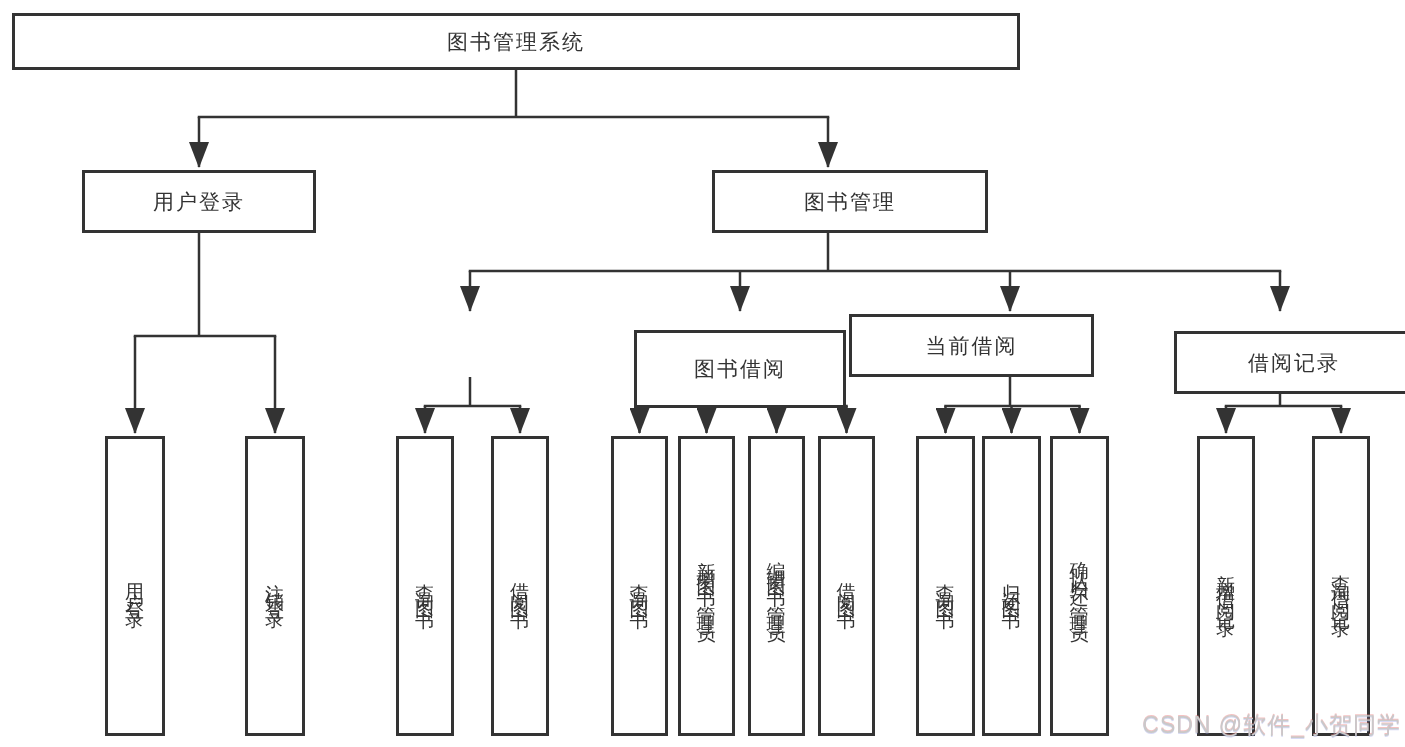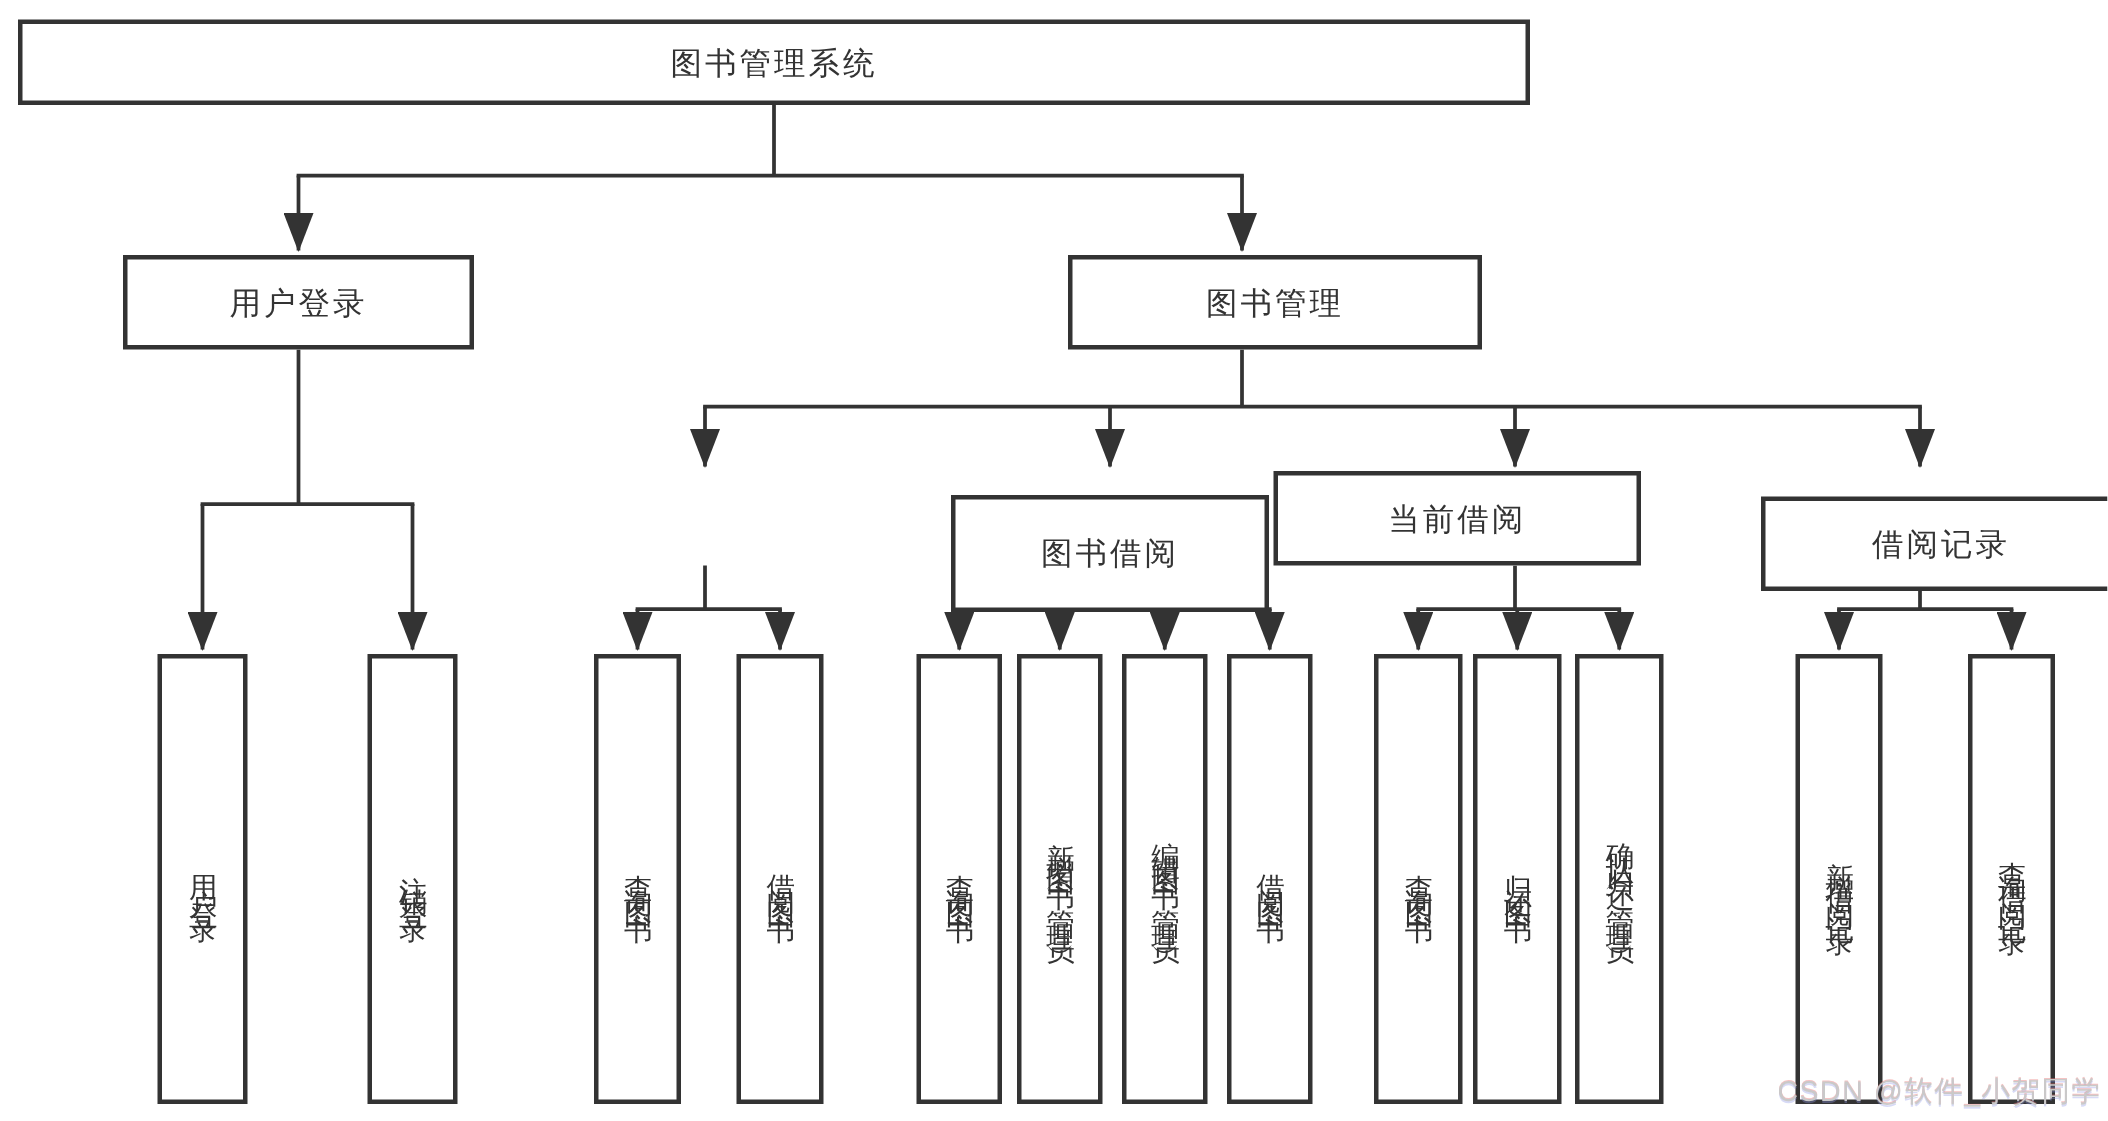--- a/index.html
+++ b/index.html
@@ -34,21 +34,21 @@
     line-height: 1;
     font-size: 19px;
     letter-spacing: 9px;
     color: #333333;
     white-space: nowrap;
   }
   .watermark {
     position: absolute;
     right: 4px;
     bottom: 6px;
-    font-size: 19px;
+    font-size: 23px;
     letter-spacing: 1px;
     color: #c9c9c9;
     text-shadow: 0 -1px 0 rgba(230,120,120,0.45), 0 1px 0 rgba(140,150,230,0.35);
     z-index: 5;
     white-space: nowrap;
   }
 </style>
 </head>
 <body>
 

